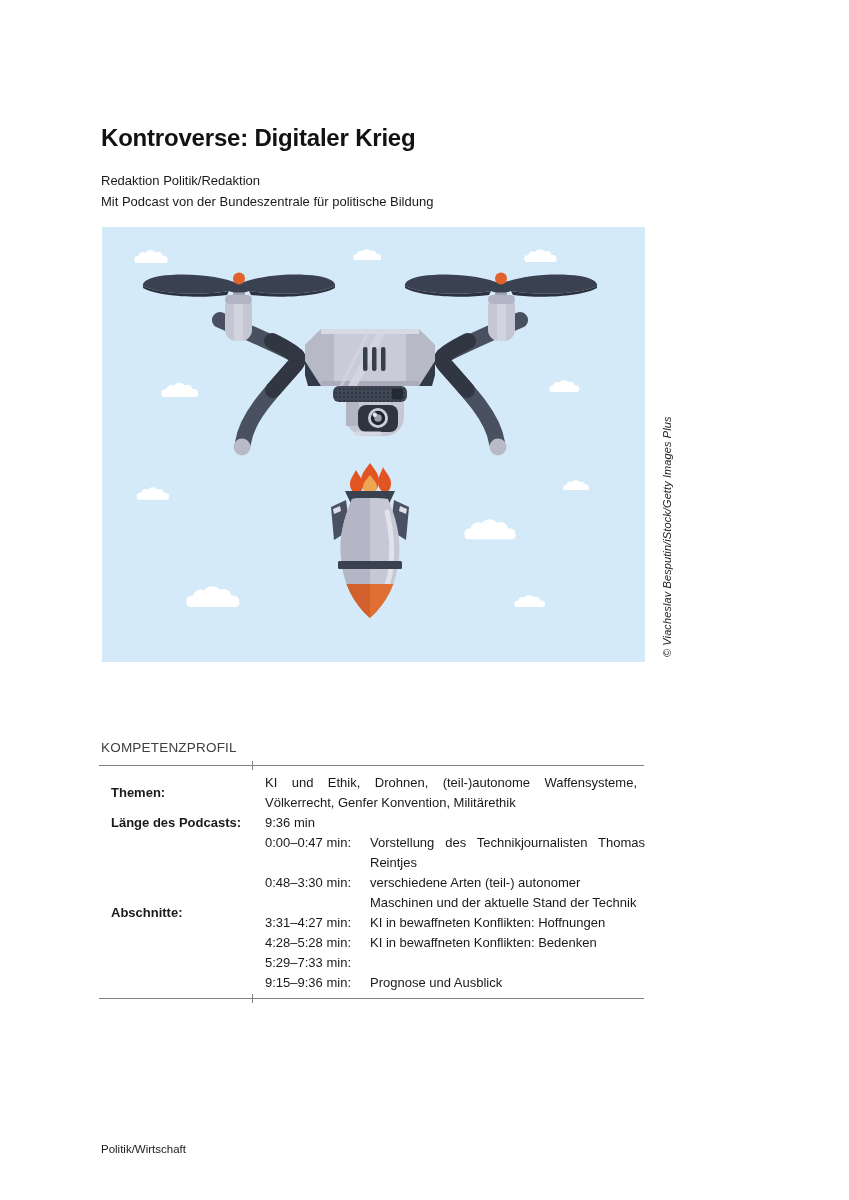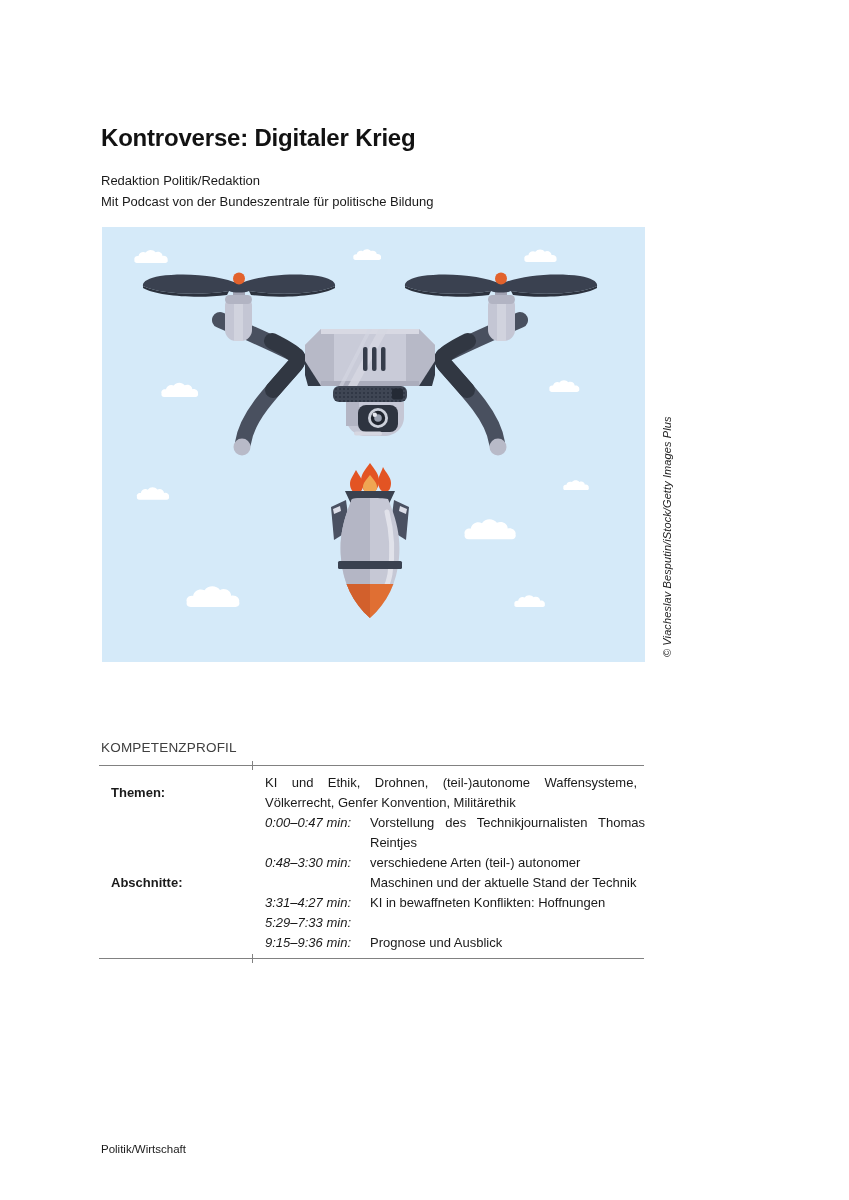--- a/index.html
+++ b/index.html
@@ -26,21 +26,21 @@
     position:relative; margin-top:10px;
     border-top:1px solid #818181; border-bottom:1px solid #818181;
     padding:7px 0 5px 12px; font-size:13px; line-height:20px;
   }
   .tick { position:absolute; left:153px; width:1px; height:9px; background:#818181; }
   .tick-top { top:-5px; } .tick-bottom { bottom:-5px; }
   .prow { display:flex; align-items:center; }
   .plabel { width:154px; flex:none; font-weight:700; }
   .value-themen { width:372px; flex:none; text-align:justify; }
   .seg { display:flex; align-items:flex-start; }
-  .seg-time { width:105px; flex:none; white-space:nowrap;font-style:italic; }
+  .seg-time { width:105px; flex:none; white-space:nowrap; }
   .seg-desc { width:275px; flex:none; white-space:nowrap; }
   .seg-desc.justify { white-space:normal; text-align:justify; }
   .seg-desc.pre { white-space:pre-line; }
   .footer { position:absolute; left:101px; top:1143px; font-size:11.5px; color:#1a1a1a; }
 </style>
 </head>
 <body>
 
 <div class="page">
 
@@ -173,36 +173,44 @@
     <div class="pheading">KOMPETENZPROFIL</div>
     <div class="ptable">
       <div class="tick tick-top"></div>
       <div class="tick tick-bottom"></div>
 
       <div class="prow">
         <div class="plabel">Themen:</div>
         <div class="value-themen">KI und Ethik, Drohnen, (teil-)autonome Waffensysteme, Völkerrecht, Genfer Konvention, Militärethik</div>
       </div>
 
+      <div class="prow">
+        <div class="plabel">Länge des Podcasts:</div>
+        <div>9:36 min</div>
+      </div>
 
       <div class="prow">
         <div class="plabel">Abschnitte:</div>
         <div>
           <div class="seg">
             <div class="seg-time">0:00–0:47 min:</div>
             <div class="seg-desc justify">Vorstellung des Technikjournalisten Thomas Reintjes</div>
           </div>
           <div class="seg">
             <div class="seg-time">0:48–3:30 min:</div>
             <div class="seg-desc pre">verschiedene Arten (teil-) autonomer
 Maschinen und der aktuelle Stand der Technik</div>
           </div>
           <div class="seg">
             <div class="seg-time">3:31–4:27 min:</div>
             <div class="seg-desc">KI in bewaffneten Konflikten: Hoffnungen</div>
+          </div>
+          <div class="seg">
+            <div class="seg-time">4:28–5:28 min:</div>
+            <div class="seg-desc">KI in bewaffneten Konflikten: Bedenken</div>
           </div>
           <div class="seg">
             <div class="seg-time">5:29–7:33 min:</div>
           </div>
           <div class="seg">
             <div class="seg-time">9:15–9:36 min:</div>
             <div class="seg-desc">Prognose und Ausblick</div>
           </div>
         </div>
       </div>

